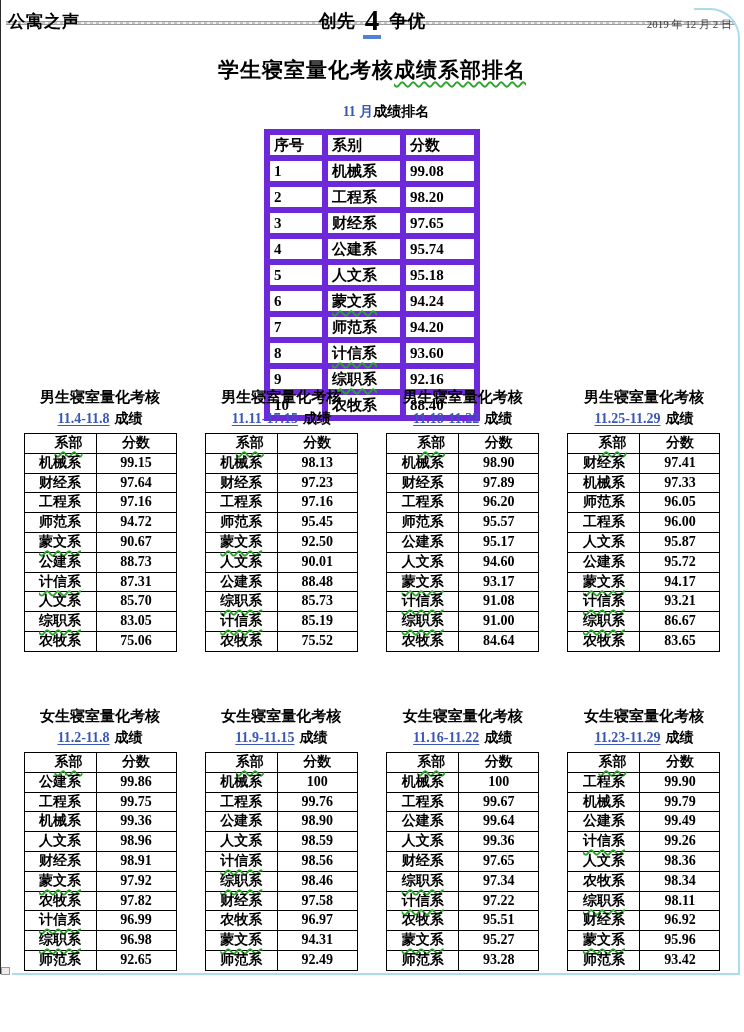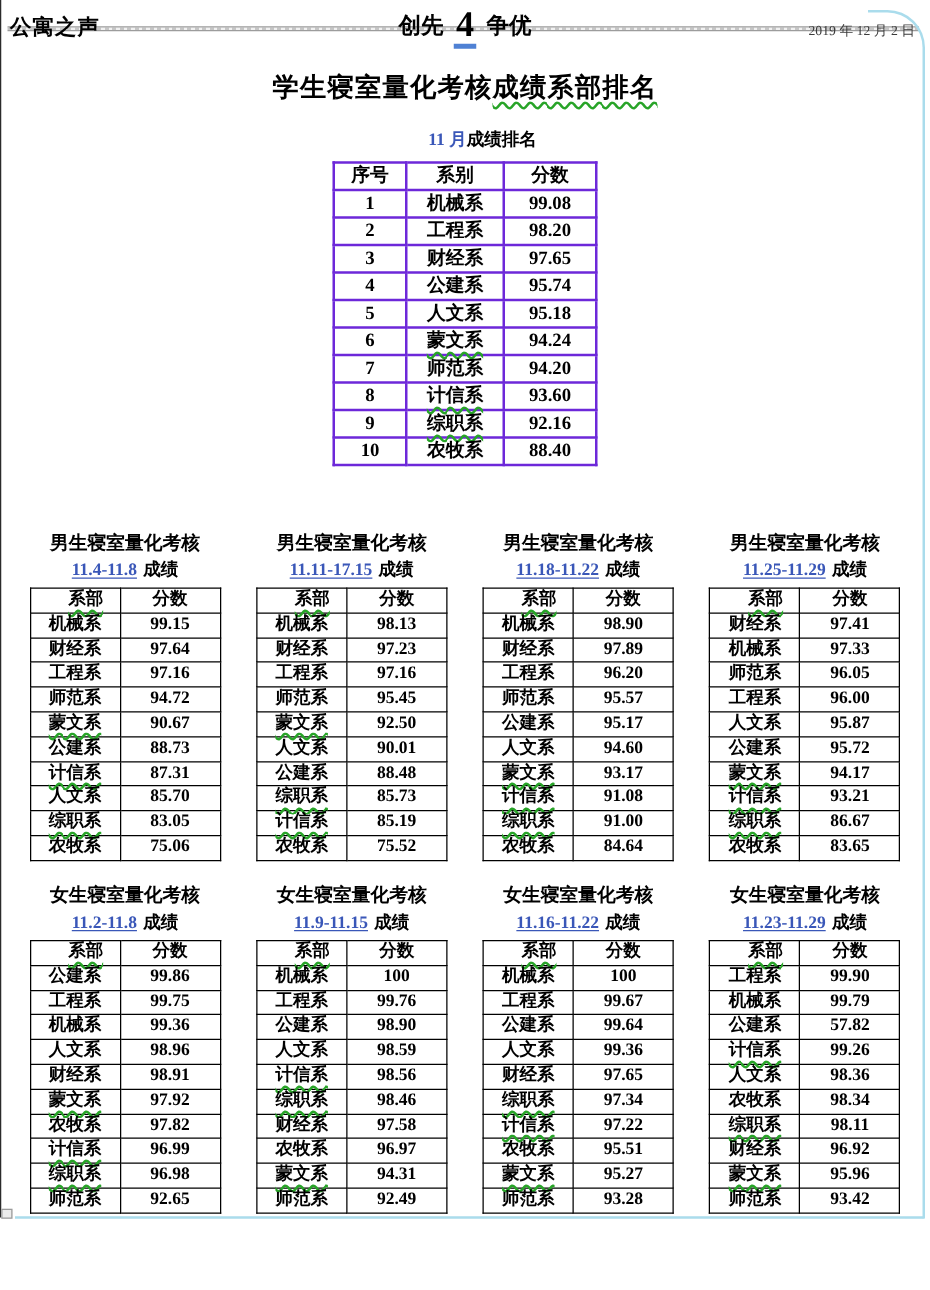--- a/index.html
+++ b/index.html
@@ -39,29 +39,29 @@
     text-underline-offset:4px;
   }
   
   .summary{position:absolute;left:0;right:0;top:97px;text-align:center;}
   .s-head{font-size:14px;font-weight:bold;}
   .s-sub{font-size:14px;font-weight:bold;margin-top:6px;margin-left:28px;}
   .num-blue{color:var(--accent-blue);}
   table{border-collapse:collapse;}
   .s-table{margin:8px auto 0;}
   .s-table th,.s-table td{
-    border:2px solid #6d28d9;font-weight:bold;font-size:15px;
-    padding:1px 4px;height:18px;text-align:center;vertical-align:middle;line-height:1.2;
+    border:6px solid #6d28d9;font-weight:bold;font-size:15px;
+    padding:1px 4px;height:18px;text-align:left;vertical-align:middle;line-height:1.2;
   }
   .s-table .c-idx{width:58px;}
   .s-table .c-dept{width:78px;}
   .s-table .c-score{width:74px;}
   
   .group-row{position:absolute;left:16px;right:16px;display:flex;justify-content:space-between;}
-  .group-row.boys{top:425px;}
+  .group-row.boys{top:388px;}
   .group-row.girls{top:707px;}
   .group{width:168px;text-align:center;}
   .g-title{font-size:15px;font-weight:bold;}
   .g-sub{font-size:14px;font-weight:bold;margin-top:3px;}
   .daterange{color:var(--accent-blue);text-decoration:underline;text-underline-offset:2px;}
   .suffix{margin-left:5px;}
   .g-table{margin:5px auto 0;}
   .g-table th,.g-table td{
     border:1.5px solid #000;font-weight:bold;font-size:14px;
     padding:1px 3px;height:17px;text-align:center;vertical-align:middle;line-height:1.2;
@@ -569,21 +569,21 @@
             <tr>
               <td>工程系</td>
               <td>99.90</td>
             </tr>
             <tr>
               <td>机械系</td>
               <td>99.79</td>
             </tr>
             <tr>
               <td>公建系</td>
-              <td>57.82</td>
+              <td>99.49</td>
             </tr>
             <tr>
               <td><span class="squiggle">计信系</span></td>
               <td>99.26</td>
             </tr>
             <tr>
               <td>人文系</td>
               <td>98.36</td>
             </tr>
             <tr>

